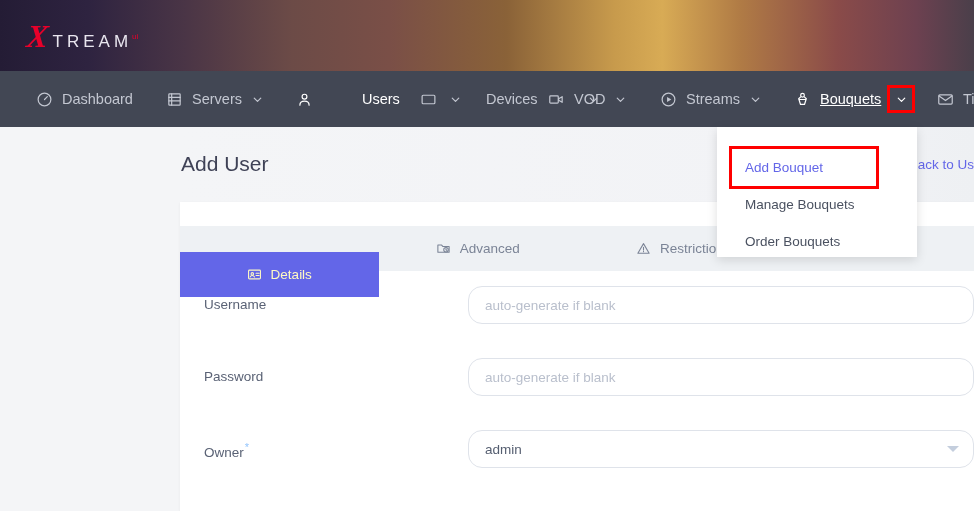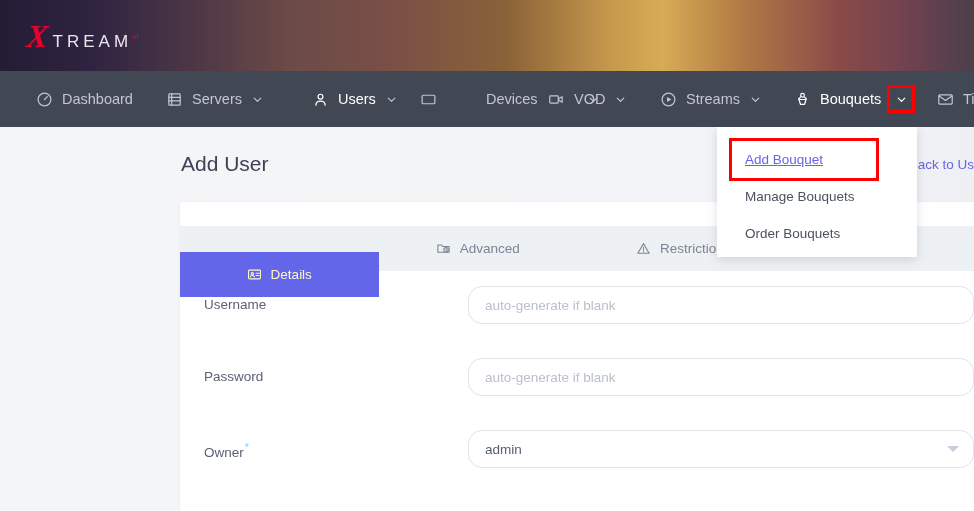--- a/index.html
+++ b/index.html
@@ -169,21 +169,21 @@
     background: #ffffff;
     box-shadow: 0 3px 10px rgba(0,0,0,0.13);
     z-index: 50;
   }
   .dd-item {
     height: 37px; display: flex; align-items: center;
     padding-left: 28px;
     font-size: 13.5px; color: #4a5160;
     white-space: nowrap;
   }
-  .dd-item:first-child { margin-top: 14px; text-decoration: underline; }
+  .dd-item:first-child { margin-top: 22px; }
   .dd-item.hl {
     color: #6366e8;
     outline: 3px solid #ff0000;
     margin-left: 15px; margin-right: 41px;
     padding-left: 13px;
   }
 </style>
 </head>
 <body>
 
@@ -214,21 +214,21 @@
             <path d="M4 9h16M4 14h16M8 4v16"></path>
           </svg>
         </span>
         <span>Servers</span>
         <span class="nav-caret">
           <svg width="13" height="13" viewBox="0 0 24 24" fill="none" stroke="currentColor" stroke-width="2.2" stroke-linecap="round" stroke-linejoin="round">
             <path d="M6 9.5l6 6 6-6"></path>
           </svg>
         </span>
       </div>
-      <div class="nav-item active" style="position: absolute; left: 312px;">
+      <div class="nav-item active" style="position: absolute; left: 296px; gap: 40px;">
         <span class="nav-ico">
           <svg width="17" height="17" viewBox="0 0 24 24" fill="none" stroke="currentColor" stroke-width="1.7" stroke-linecap="round" stroke-linejoin="round">
             <circle cx="12" cy="8" r="3.4"></circle>
             <path d="M5.5 20c0-3.6 2.9-5.6 6.5-5.6s6.5 2 6.5 5.6"></path>
           </svg>
         </span>
         <span>Users</span>
         <span class="nav-caret">
           <svg width="13" height="13" viewBox="0 0 24 24" fill="none" stroke="currentColor" stroke-width="2.2" stroke-linecap="round" stroke-linejoin="round">
             <path d="M6 9.5l6 6 6-6"></path>
@@ -269,21 +269,21 @@
             <path d="M10 8.5l6 3.5-6 3.5z" fill="currentColor" stroke="none"></path>
           </svg>
         </span>
         <span>Streams</span>
         <span class="nav-caret">
           <svg width="13" height="13" viewBox="0 0 24 24" fill="none" stroke="currentColor" stroke-width="2.2" stroke-linecap="round" stroke-linejoin="round">
             <path d="M6 9.5l6 6 6-6"></path>
           </svg>
         </span>
       </div>
-      <div class="nav-item active" style="position: absolute; left: 794px;">
+      <div class="nav-item active" style="position: absolute; left: 794px; text-decoration: underline;">
         <span class="nav-ico">
           <svg width="17" height="17" viewBox="0 0 24 24" fill="none" stroke="currentColor" stroke-width="1.7" stroke-linecap="round" stroke-linejoin="round">
             <circle cx="12" cy="6" r="2.6"></circle>
             <path d="M9.4 8.2L6.6 11M14.6 8.2L17.4 11"></path>
             <path d="M7 12h10l-2.2 7H9.2z"></path>
           </svg>
         </span>
         <span>Bouquets</span>
         <span class="nav-caret hl">
           <svg width="13" height="13" viewBox="0 0 24 24" fill="none" stroke="currentColor" stroke-width="2.2" stroke-linecap="round" stroke-linejoin="round">

